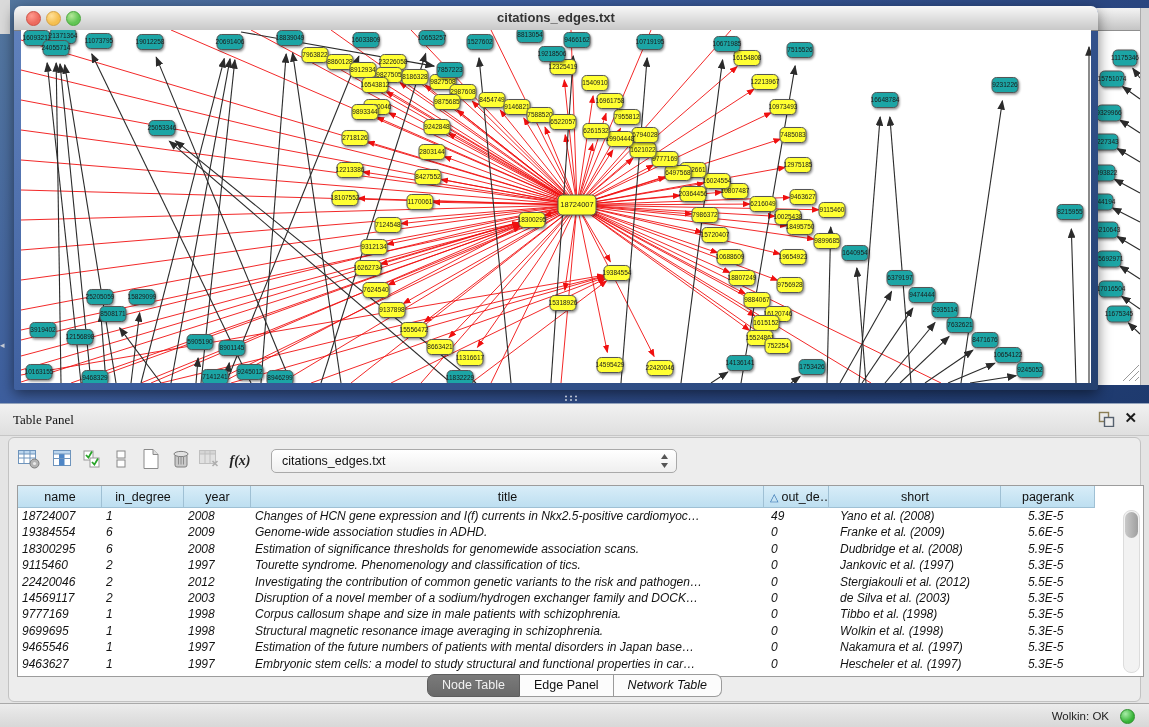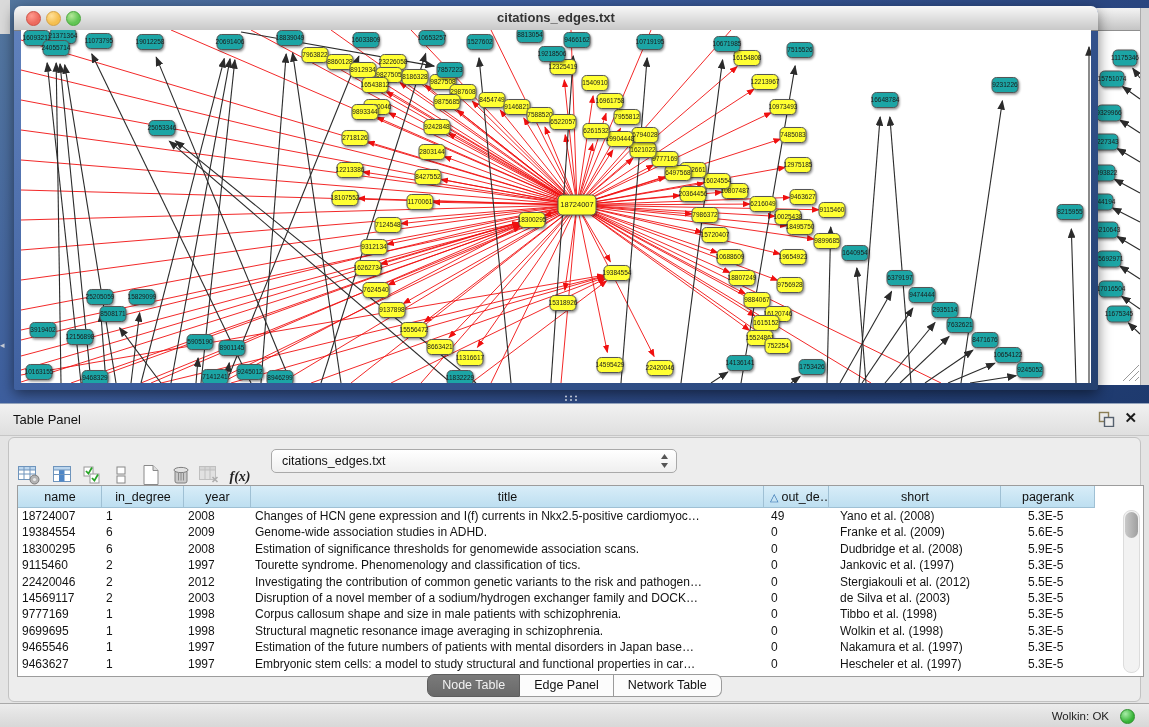--- a/index.html
+++ b/index.html
@@ -27,54 +27,54 @@
   #light-min{left:32px;background:radial-gradient(circle at 35% 30%,#FFE09A,#F5BF4F 60%);border:1px solid #D6A243;}
   #light-zoom{left:52px;background:radial-gradient(circle at 35% 30%,#B5E89A,#61C554 60%);border:1px solid #4AA73C;}
   #win-title{position:absolute;left:0;right:0;top:0;height:24px;line-height:24px;text-align:center;
              font-size:13px;font-weight:bold;color:#333;}
   #canvas{position:absolute;left:7px;top:24px;right:7px;bottom:7px;background:#FFF;overflow:hidden;}
   #canvas svg,#frame2 svg{display:block;}
   #splitter-grip{position:absolute;left:563px;top:394px;}
   
   #tp-header{position:absolute;left:0;top:403px;width:1149px;height:31px;
              background:linear-gradient(#F1F1F1,#DFDFDF);border-top:1px solid #93A3BC;border-bottom:1px solid #C6C6C6;}
-  #tp-title{position:absolute;left:13px;top:0;height:31px;line-height:31px;font-size:13px;color:#111;}
+  #tp-title{position:absolute;left:13px;top:0;height:31px;line-height:31px;font-size:13px;color:#111;font-family:Liberation Serif, serif;}
   #tp-float{position:absolute;right:34px;top:7px;cursor:pointer;}
   #tp-close{position:absolute;right:12px;top:5px;font-size:15px;font-weight:bold;color:#1B1B1B;cursor:pointer;}
   #panel{position:absolute;left:8px;top:437px;width:1131px;height:263px;background:#EDEDED;
          border:1px solid #C2C2C2;border-radius:6px;}
-  .tbtn{position:absolute;top:25px;width:28px;height:27px;background:transparent;border:0;padding:1px;cursor:pointer;}
+  .tbtn{position:absolute;top:9px;width:28px;height:27px;background:transparent;border:0;padding:1px;cursor:pointer;}
   .tbtn.disabled{opacity:.55;}
   #fx-btn{font-family:"Liberation Serif",serif;font-style:italic;font-weight:bold;font-size:14px;color:#222;}
   #dropdown{position:absolute;left:262px;top:11px;width:404px;height:22px;border:1px solid #A9A9A9;border-radius:5px;
             background:linear-gradient(#FFFFFF,#EFEFEF);cursor:pointer;}
   #dropdown-value{position:absolute;left:10px;top:0;height:22px;line-height:22px;font-size:12.5px;color:#111;}
   #dropdown-arrows{position:absolute;right:7px;top:3px;}
   
   #table{position:absolute;left:8px;top:47px;width:1127px;height:192px;background:#FFF;border:1px solid #9C9C9C;box-sizing:border-box;}
   #thead{position:absolute;left:0;top:0;height:22px;white-space:nowrap;}
   .th{display:inline-block;height:22px;line-height:22px;font-size:12.5px;color:#101010;
       background:linear-gradient(#D8EDF8,#BCDEF0);box-shadow:inset -1px 0 0 #9FC0D4,inset 0 -1px 0 #9FC0D4;
       overflow:hidden;box-sizing:border-box;vertical-align:top;}
   .th.center{text-align:center;}
   .th .sort{color:#2F6FB0;font-size:11px;padding:0 3px 0 6px;}
-  #tbody{position:absolute;left:0;top:22px;right:22px;bottom:0;}
+  #tbody{position:absolute;left:0;top:22px;right:22px;bottom:0;font-style:italic;}
   .tr{height:16.4px;white-space:nowrap;}
   .td{display:inline-block;height:16.4px;line-height:16.4px;font-size:12px;color:#131313;
       overflow:hidden;text-overflow:clip;box-sizing:border-box;vertical-align:top;}
   #vscroll{position:absolute;right:3px;top:24px;bottom:3px;width:15px;background:#F2F2F2;
            border:1px solid #DCDCDC;border-radius:8px;}
   #vthumb{position:absolute;left:1px;right:1px;top:1px;height:26px;border-radius:7px;
           background:linear-gradient(90deg,#C9C9C9,#9F9F9F);}
   
   #tabs{position:absolute;left:0;top:236px;width:100%;display:flex;justify-content:center;}
   .tab{height:21px;line-height:21px;font-size:12.5px;padding:0 14px;background:#FCFCFC;color:#111;
        border:1px solid #9B9B9B;border-left-width:0;cursor:pointer;}
   .tab:first-child{border-radius:7px 0 0 7px;border-left-width:1px;}
-  .tab:last-child{border-radius:0 7px 7px 0;}
+  .tab:last-child{border-radius:0 7px 7px 0;font-style:italic;}
   .tab.active{background:linear-gradient(#7A7A7A,#696969);color:#F2F2F2;border-color:#5E5E5E;}
   
   #statusbar{position:absolute;left:0;top:703px;width:1149px;height:24px;
              background:linear-gradient(#ECECEC,#D7D7D7);border-top:1px solid #A9A9A9;}
   #mem-label{position:absolute;right:40px;top:0;height:24px;line-height:24px;font-size:11.5px;color:#222;}
   #mem-led{position:absolute;right:14px;top:5px;width:13px;height:13px;border-radius:50%;
            background:radial-gradient(circle at 35% 30%,#A8ECA8,#35B335 65%);border:1px solid #2C8F2C;}
 </style>
 </head>
 <body>

